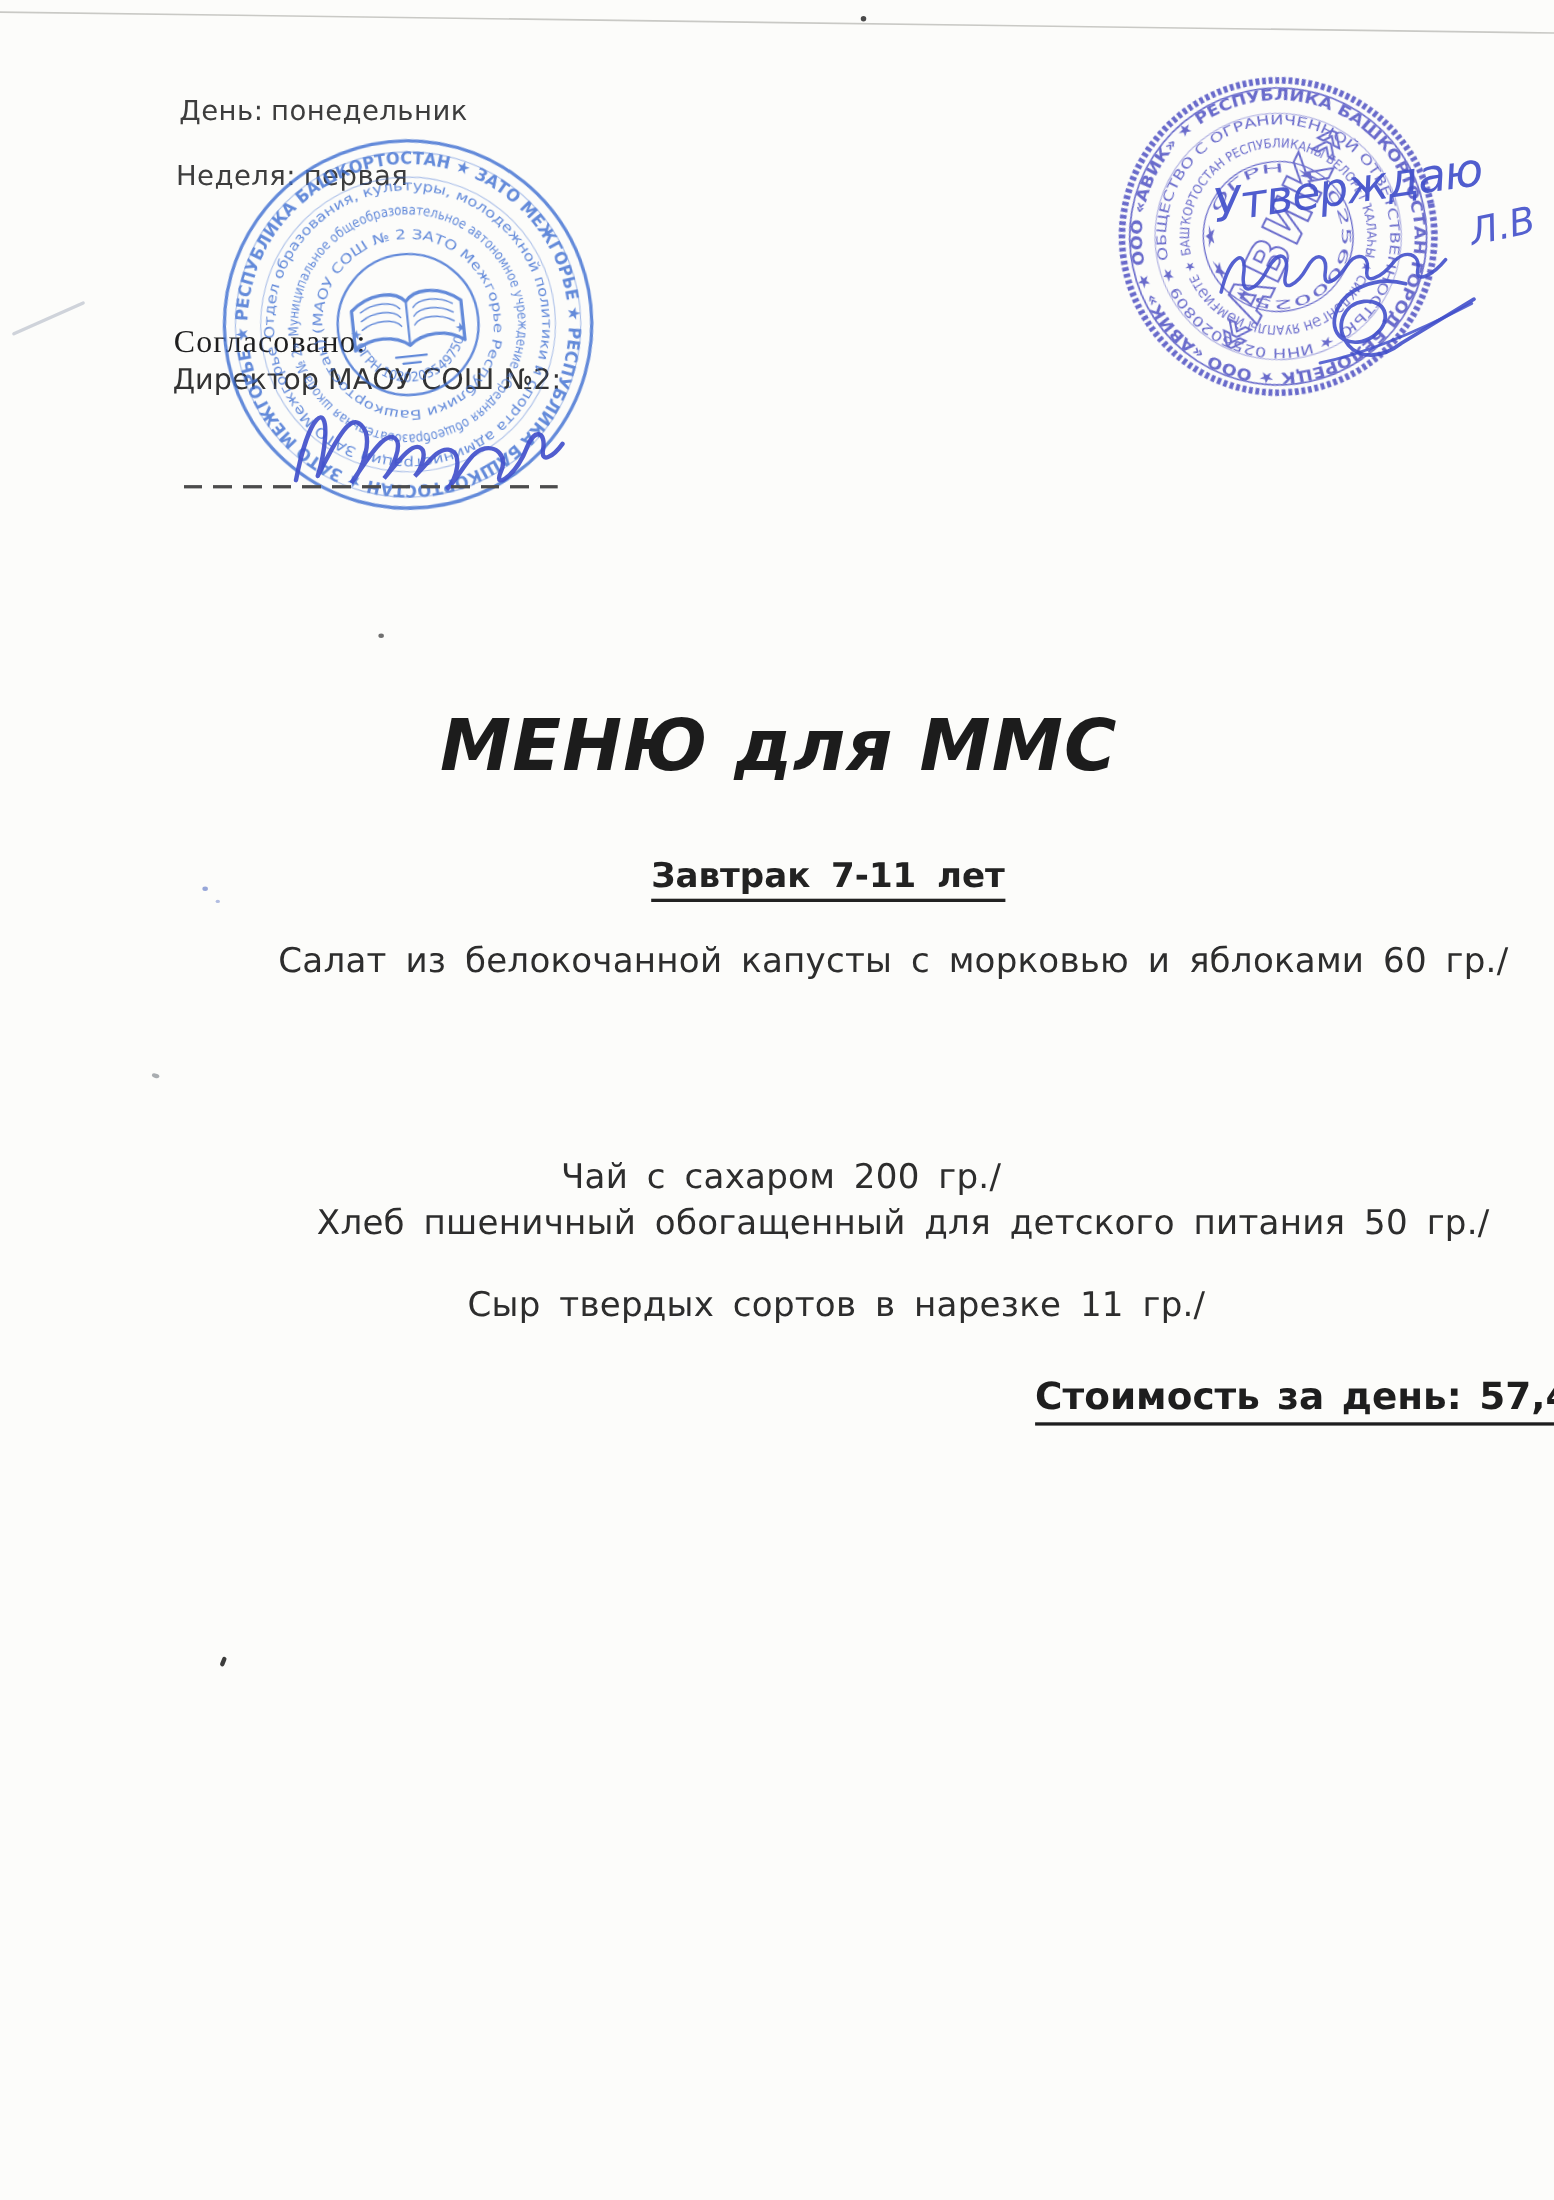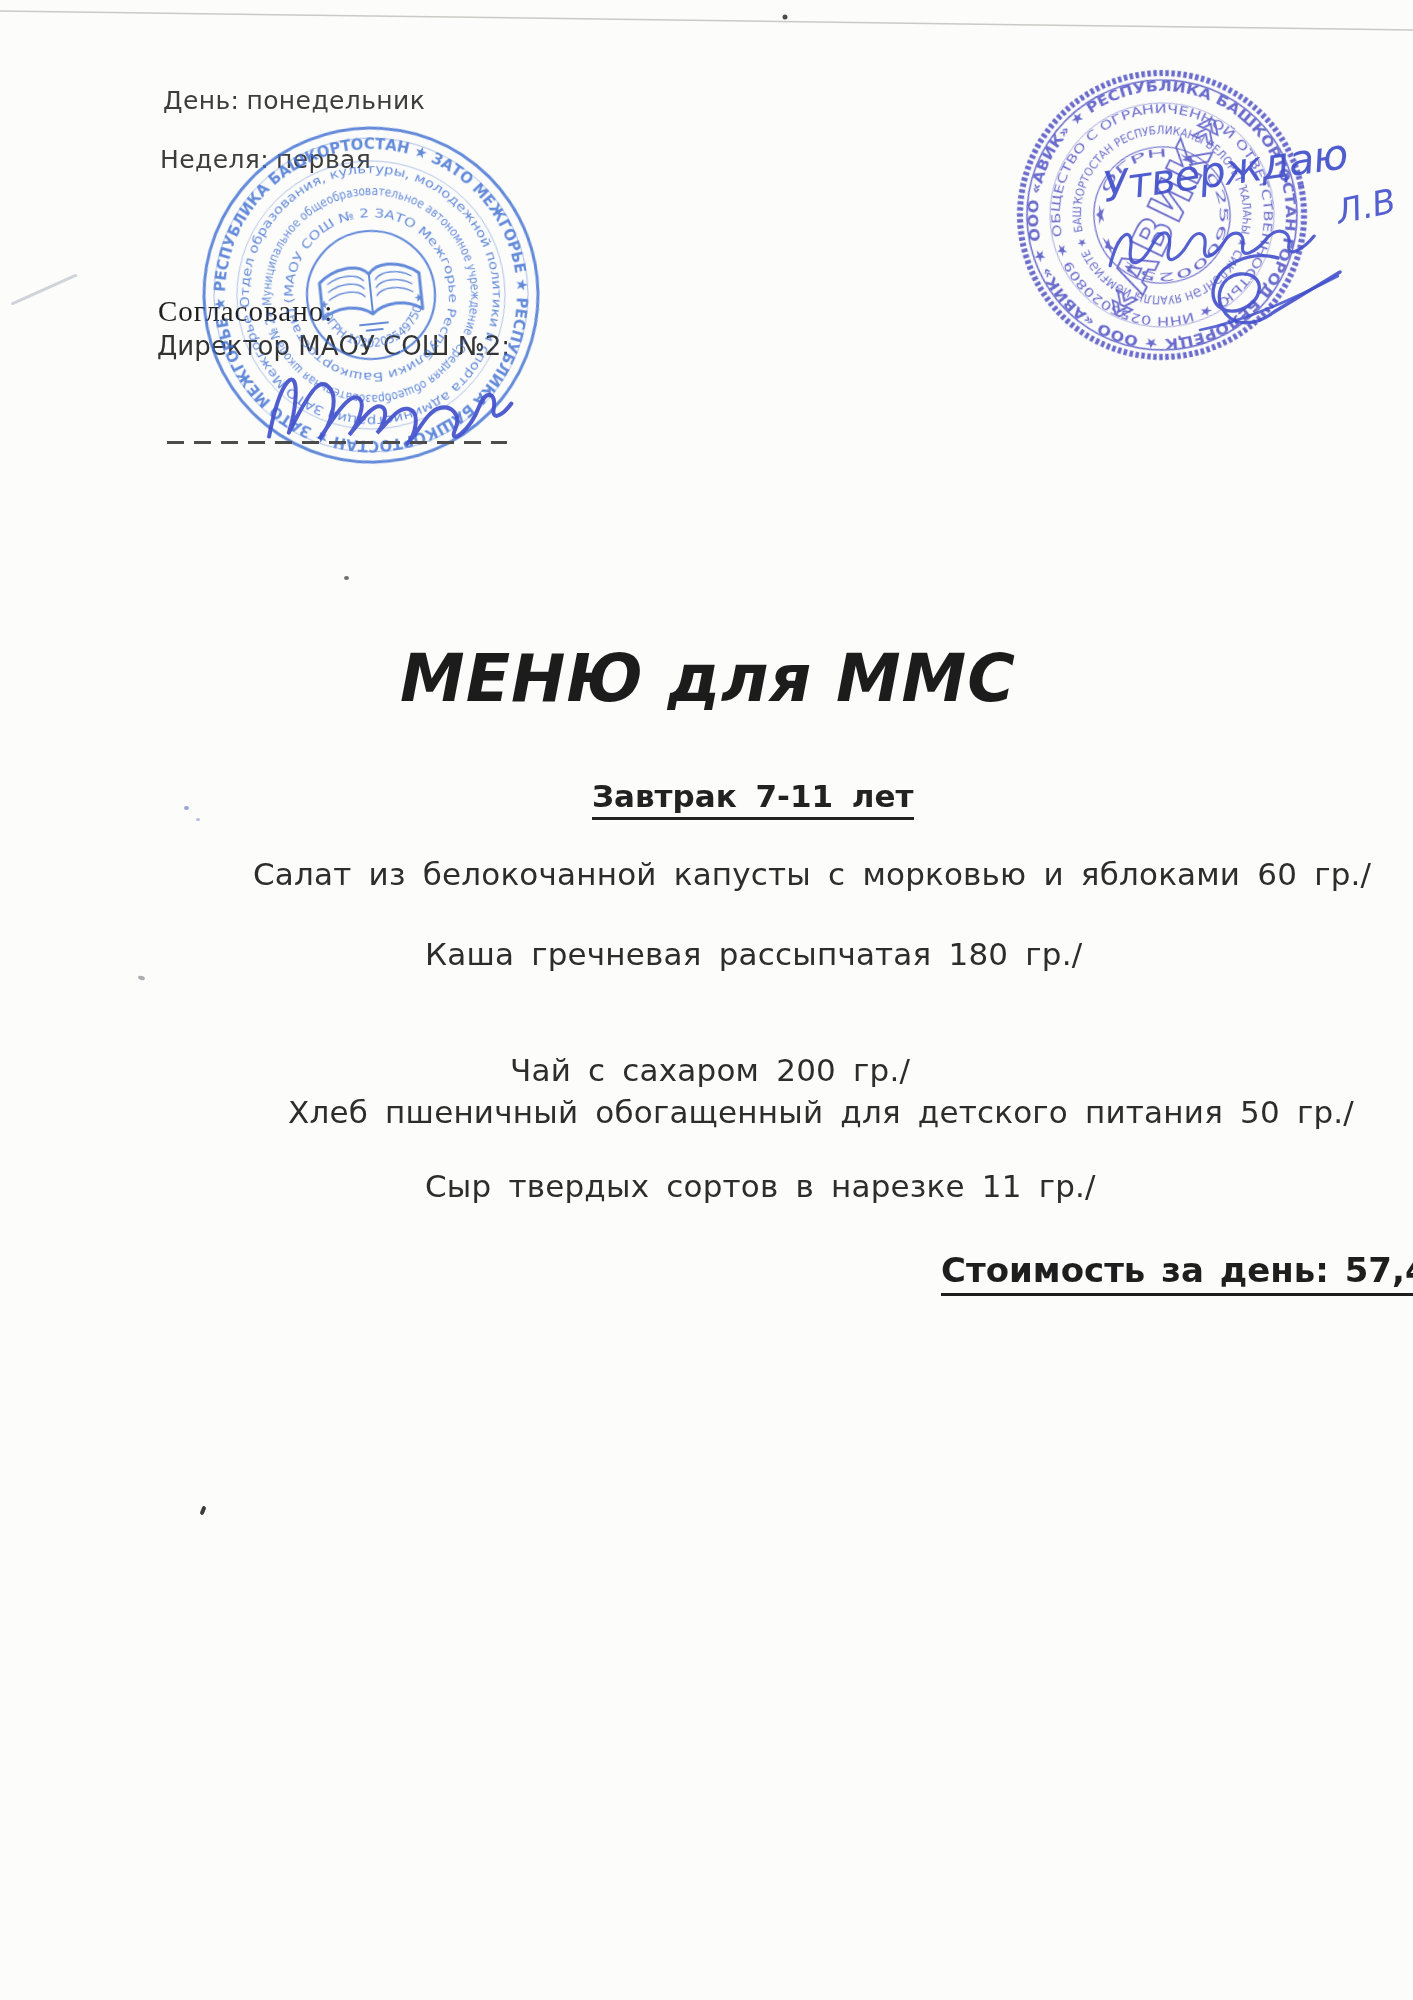--- a/index.html
+++ b/index.html
@@ -128,20 +128,19 @@
   <div class="abs hand hand-initials">Л.В</div>
   <svg class="abs" style="left:1182px;top:242px;" width="170" height="95" viewBox="0 0 170 95">
     <path d="M 96,16 C 68,8 38,22 32,44 C 26,66 48,76 66,64 C 84,52 80,30 58,32 C 40,34 30,54 44,72 C 54,84 74,84 92,70 L 158,30" fill="none" stroke="#4250cb" stroke-width="3.4" stroke-linecap="round" opacity=".9"></path>
     <path d="M 18,88 C 58,80 102,62 156,34" fill="none" stroke="#4250cb" stroke-width="2.6" stroke-linecap="round" opacity=".85"></path>
   </svg>
 
   <div class="abs menu-title" style="left:400px;top:641px;">МЕНЮ для ММС</div>
   <div class="abs menu-subtitle" style="left:592px;top:778px;">Завтрак 7-11 лет</div>
 
   <div class="abs menu-item" style="left:253px;top:856px;">Салат из белокочанной капусты с морковью и яблоками 60 гр./</div>
-  <div class="abs menu-item" style="left:425px;top:936px;">Каша гречневая рассыпчатая 180 гр./</div>
   <div class="abs menu-item" style="left:510px;top:1052px;">Чай с сахаром 200 гр./</div>
   <div class="abs menu-item" style="left:288px;top:1094px;">Хлеб пшеничный обогащенный для детского питания 50 гр./</div>
   <div class="abs menu-item" style="left:425px;top:1168px;">Сыр твердых сортов в нарезке 11 гр./</div>
 
   <div class="abs total-line" style="left:941px;top:1250px;">Стоимость за день: 57,43 руб</div>
 
 </div>
 
 </body></html>

